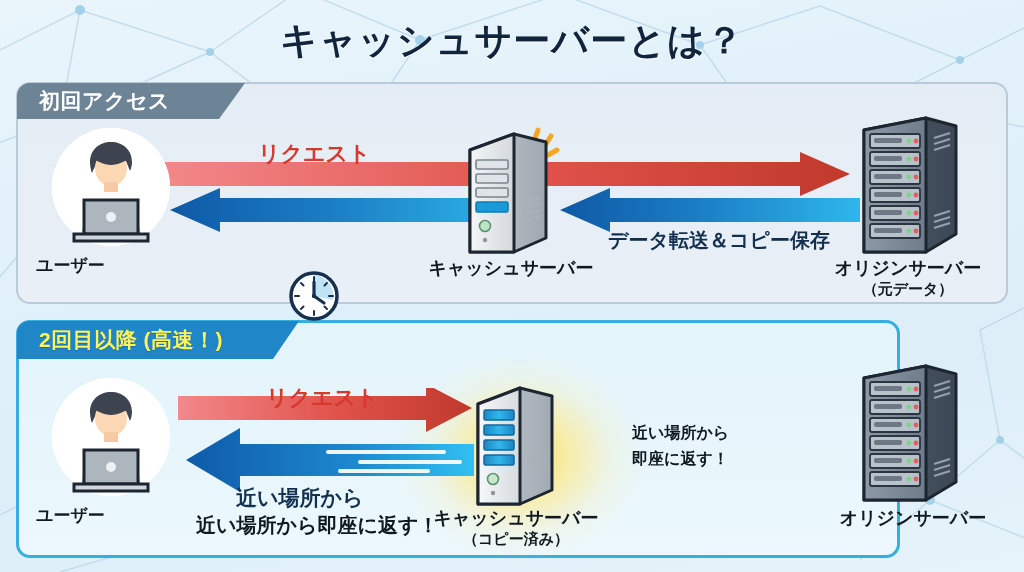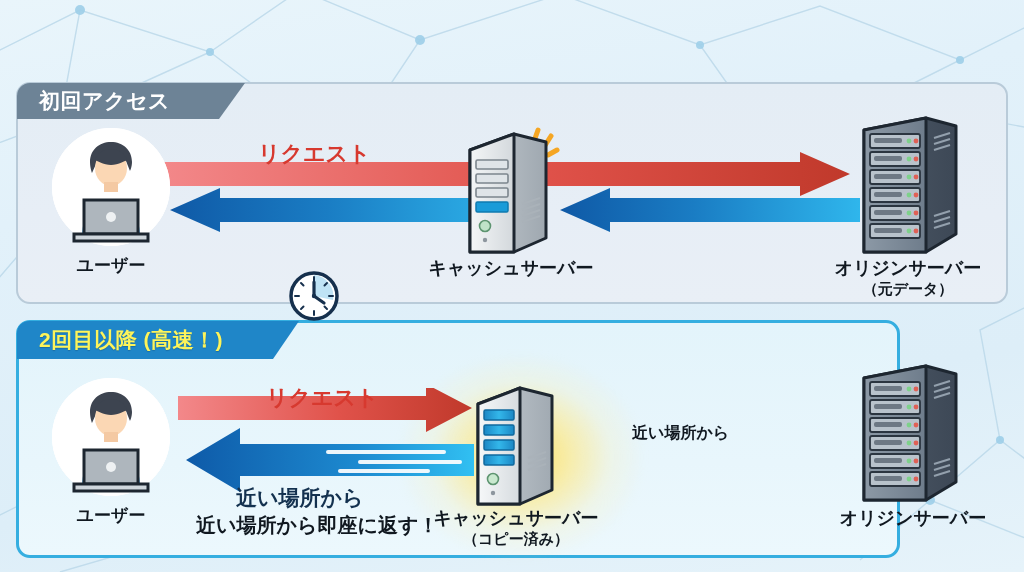--- a/index.html
+++ b/index.html
@@ -68,21 +68,21 @@
   
   .user { position: absolute; z-index: 6; }
   .user .disc {
     position: absolute; left: 0; top: 0;
     width: 118px; height: 118px; border-radius: 50%;
     background: #ffffff;
   }
   .user svg { position: absolute; left: 0; top: 0; }
   .user .cap {
     position: absolute; left: -16px; top: 126px; width: 150px;
-    text-align: center; font-size: 17px; font-weight: 700; color: #101820;
+    text-align: left; font-size: 17px; font-weight: 700; color: #101820;
   }
 
   
   .scap { position: absolute; z-index: 8; text-align: center; font-weight: 700; color: #101820; }
   .scap .main { font-size: 18px; line-height: 21px; }
   .scap .sub  { font-size: 15px; line-height: 19px; }
 
   .note { position:absolute; z-index: 8; font-size: 16px; font-weight: 700; color:#101820; line-height: 26px; }
 
   .glow {
@@ -131,20 +131,21 @@
         <circle cx="700" cy="45" r="4"></circle>
       <circle cx="880" cy="100" r="6"></circle>
         <circle cx="960" cy="60" r="4"></circle>
         <circle cx="150" cy="190" r="4"></circle>
       <circle cx="90" cy="470" r="5"></circle>
         <circle cx="930" cy="500" r="5"></circle>
         <circle cx="1000" cy="440" r="4"></circle>
     </g>
   </svg>
 
+  <div class="title">キャッシュサーバーとは？</div>
 
   <div class="panel" id="panel1">
     <div class="tab" id="tab1">初回アクセス</div>
   </div>
 
   <svg style="position:absolute;left:160px;top:150px;z-index:5;" width="700" height="90">
     <defs>
       <linearGradient id="redg1" x1="0" y1="0" x2="1" y2="0">
         <stop offset="0%" stop-color="#f3888a"></stop>
         <stop offset="55%" stop-color="#e0524a"></stop>
@@ -277,20 +278,21 @@
         <line x1="82" y1="110" x2="98" y2="105"></line>
       <line x1="82" y1="116" x2="98" y2="111"></line>
     </g>
   </svg>
   <div class="scap" style="left:818px; top:258px; width:180px;">
     <div class="main">オリジンサーバー</div>
     <div class="sub">（元データ）</div>
   </div>
 
   <div class="lbl lbl-red" style="left:258px; top:139px; font-size:22px;">リクエスト</div>
+  <div class="lbl lbl-navy" style="left:608px; top:227px; font-size:20px;">データ転送＆コピー保存</div>
 
   <div class="clock" style="left:288px; top:270px;">
     <svg width="52" height="52" viewBox="0 0 52 52">
       <circle cx="26" cy="26" r="23" fill="#ffffff" stroke="#16304d" stroke-width="3.5"></circle>
       <path d="M26 26 L26 5 A21 21 0 0 1 45 30 Z" fill="#bfe3f5"></path>
       <g stroke="#16304d" stroke-width="2" stroke-linecap="round">
         <line x1="26" y1="7" x2="26" y2="11"></line>
           <line x1="26" y1="41" x2="26" y2="45"></line>
         <line x1="7" y1="26" x2="11" y2="26"></line>
           <line x1="41" y1="26" x2="45" y2="26"></line>
@@ -431,15 +433,16 @@
     <div class="main">オリジンサーバー</div>
   </div>
 
 
   <div class="lbl lbl-red" style="left:266px; top:383px; font-size:22px;">リクエスト</div>
   <div class="lbl lbl-navy" style="left:236px; top:484px; font-size:21px;">近い場所から</div>
   <div class="lbl lbl-black" style="left:196px; top:512px; font-size:20px;">近い場所から即座に返す！</div>
 
   <div class="note" style="left:632px; top:420px;">
     <div>近い場所から</div>
+    <div>即座に返す！</div>
   </div>
 
 </div>
 
 </body></html>

